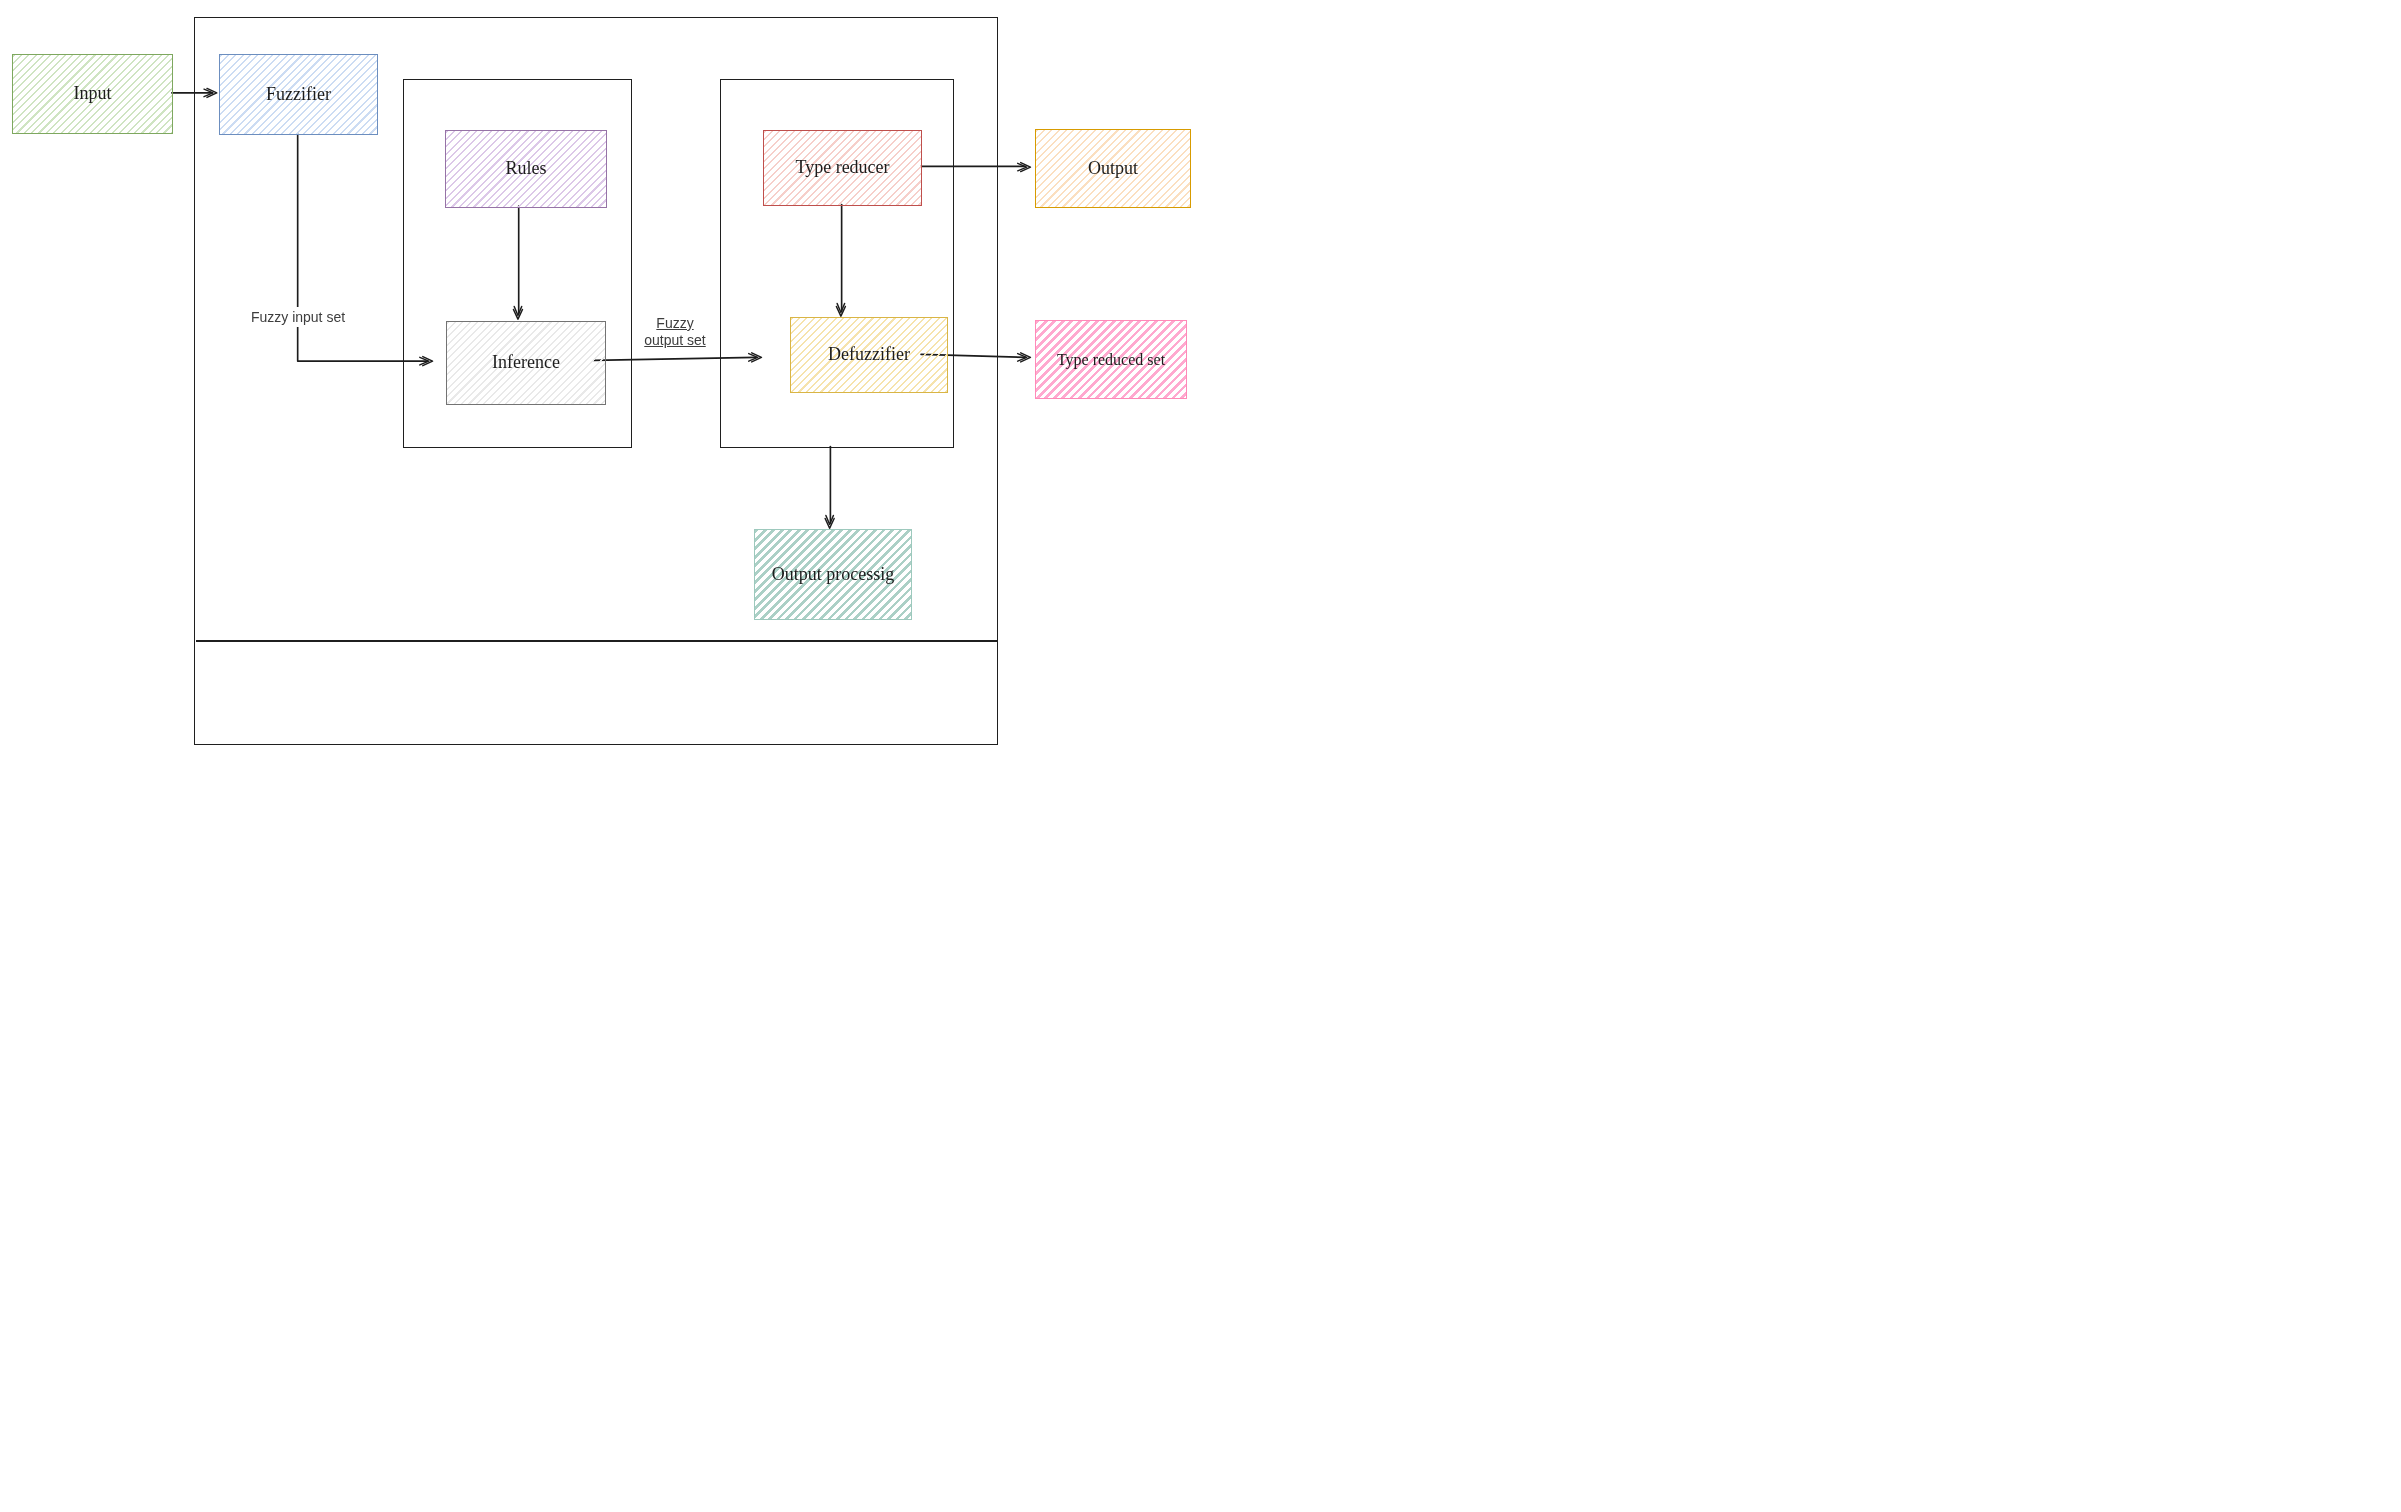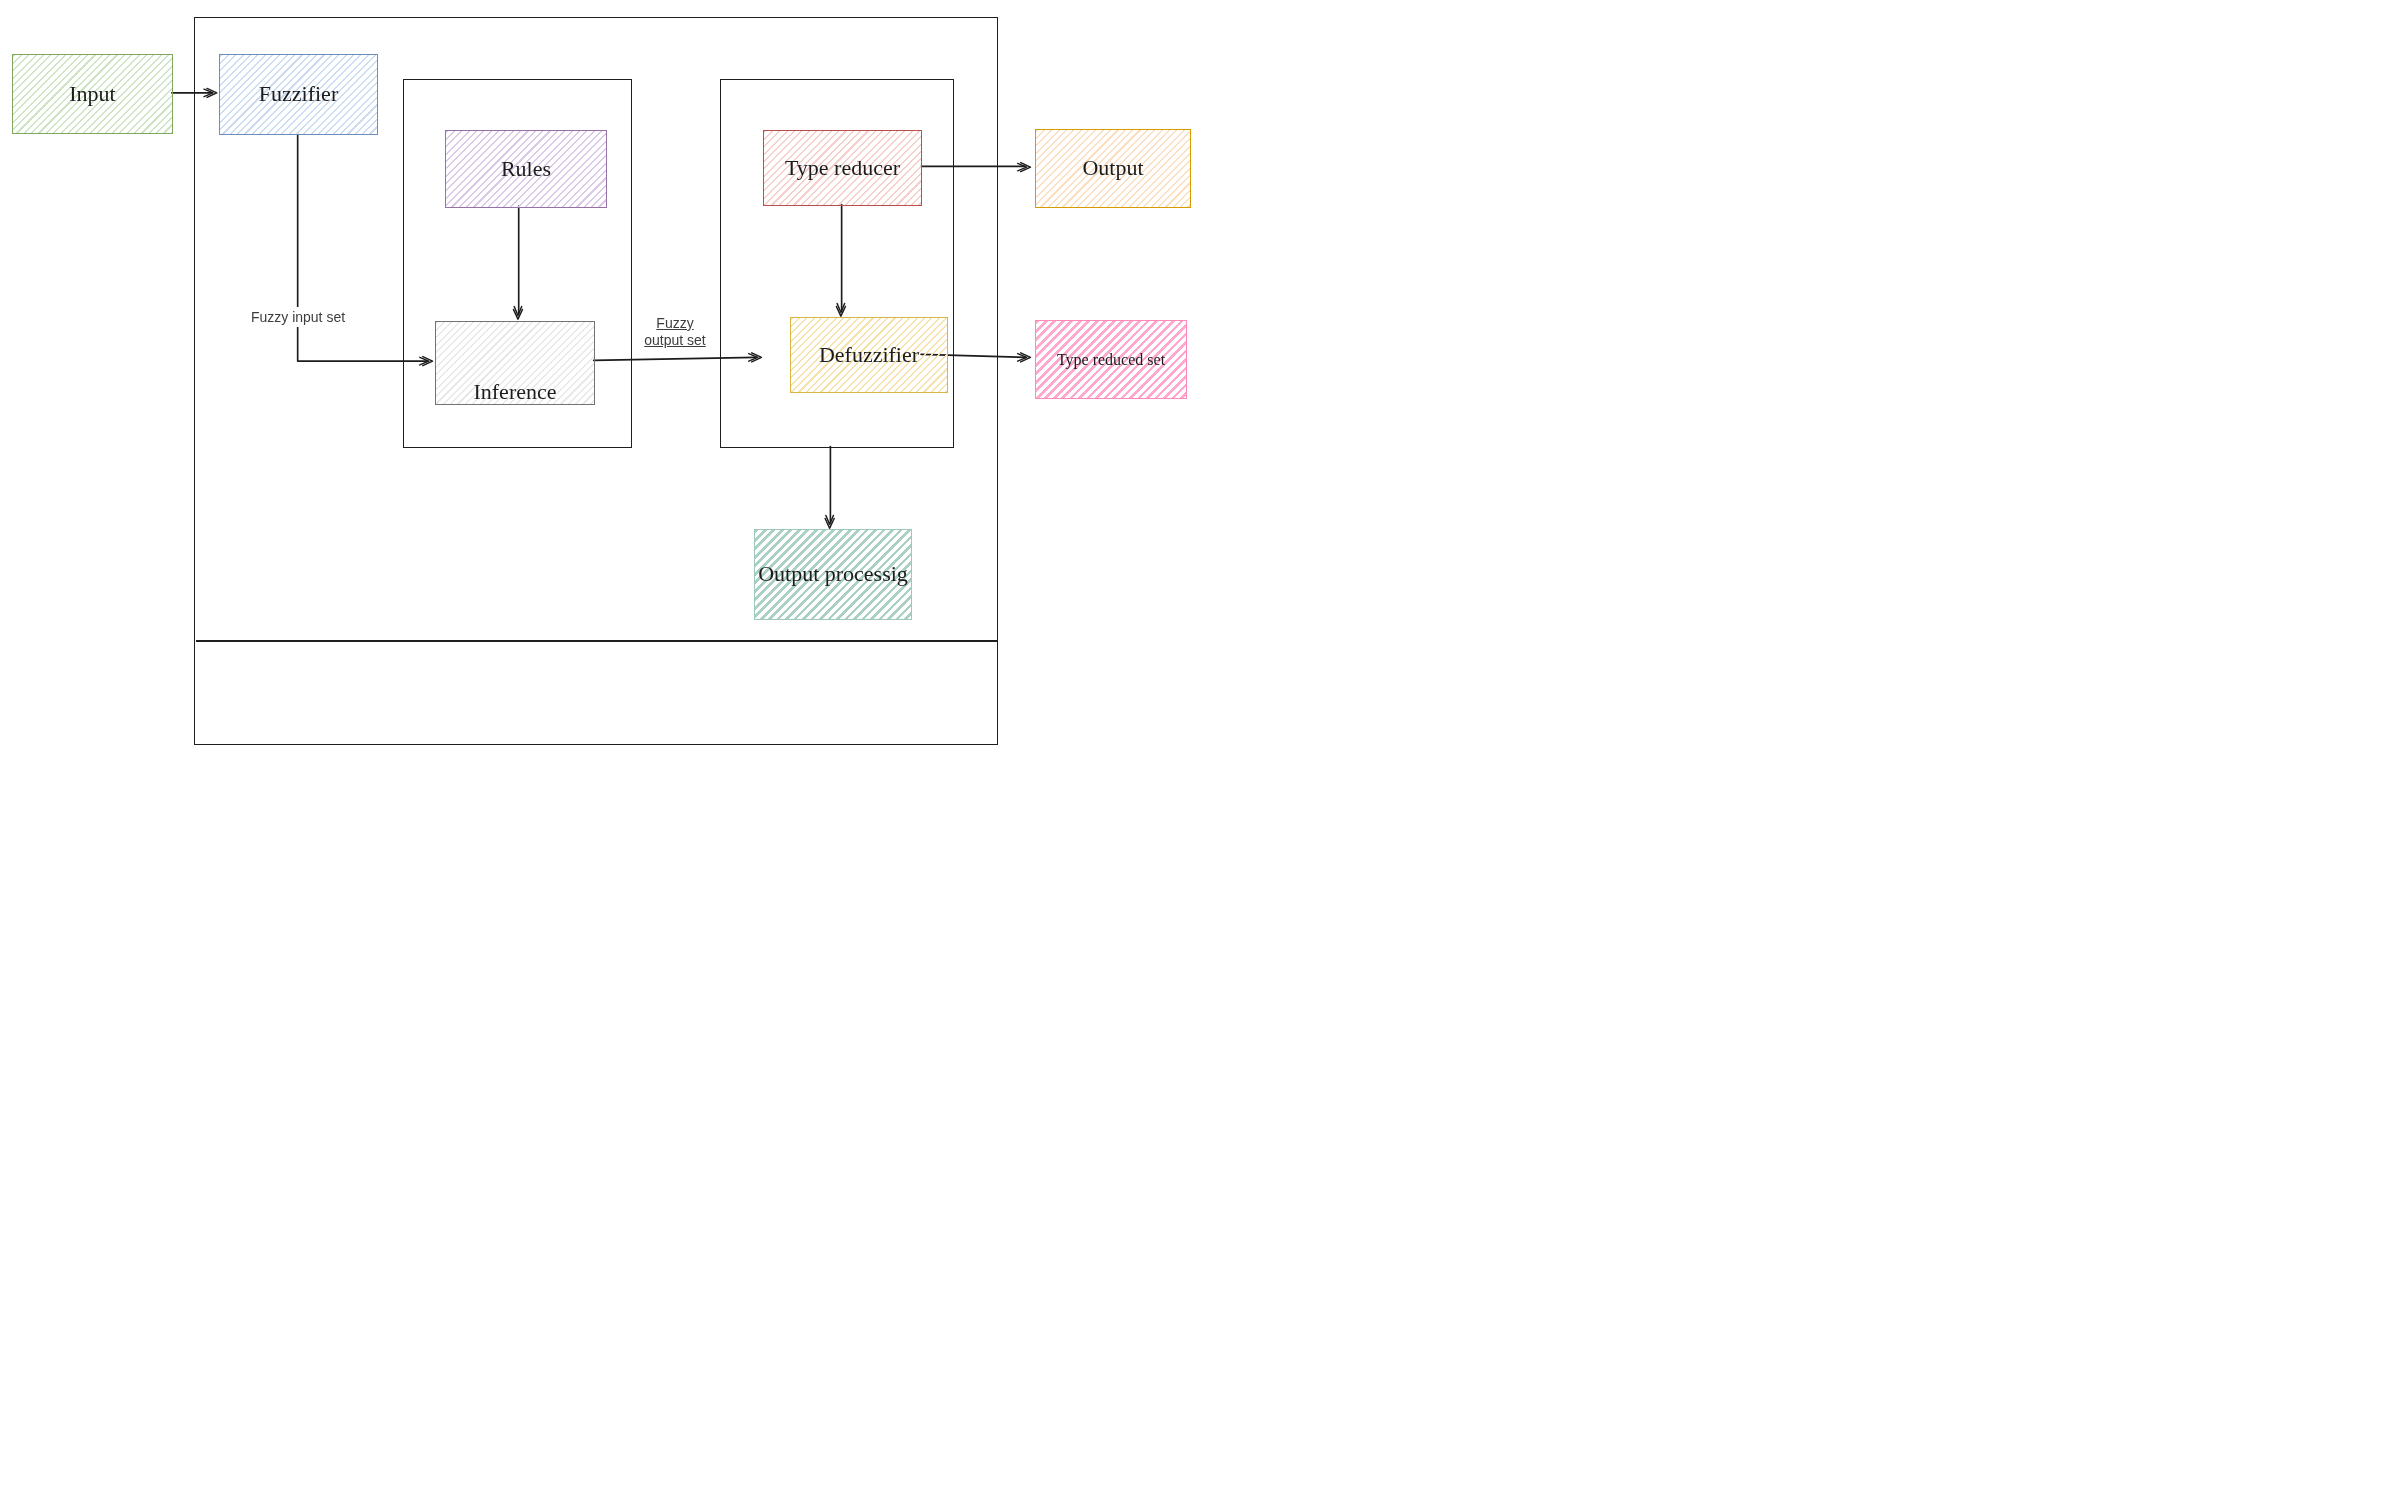--- a/index.html
+++ b/index.html
@@ -5,21 +5,21 @@
   html,body{margin:0;padding:0;background:#ffffff;}
   .canvas{position:relative;width:1200px;height:756px;background:#ffffff;overflow:hidden;
           font-family:"Liberation Sans",sans-serif;}
   
   .frame{position:absolute;border:1.9px solid #1f1f1f;background:transparent;}
   .divider{position:absolute;height:0;border-top:2.2px solid #1f1f1f;}
   
   .node{position:absolute;border:1.9px solid var(--bc,#888);
         background:repeating-linear-gradient(135deg,var(--hc,#ddd) 0 1.5px,transparent 1.5px 5.2px);
         display:flex;align-items:center;justify-content:center;
-        font-family:"Liberation Serif",serif;font-size:22px;color:#1c1c1c;
+        font-family:"Liberation Serif",serif;font-size:18px;color:#1c1c1c;
         text-align:center;line-height:1.1;}
   .node.dense{background:repeating-linear-gradient(135deg,var(--hc,#ddd) 0 2.6px,transparent 2.6px 6px);}
   
   .edge-label{position:absolute;background:#ffffff;color:#3d3d3d;font-size:14px;
               text-align:center;line-height:1.22;padding:1.5px 3px;white-space:nowrap;}
   .edge-label.wrap{white-space:normal;width:64px;}
   
   .title{position:absolute;color:#3d3d3d;font-size:23px;text-align:center;}
   svg.wires{position:absolute;left:0;top:0;pointer-events:none;}
   svg.wires path, svg.wires polyline{fill:none;stroke:#1c1c1c;stroke-width:2.2px;stroke-linecap:round;stroke-linejoin:round;}
@@ -76,21 +76,21 @@
   </div>
 
   <div class="node" style="left: 219px; top: 54px; width: 157px; height: 79px; --bc: #6c8ebf; --hc: #ccdcf3;">
     <span>Fuzzifier</span>
   </div>
 
   <div class="node" style="left: 445px; top: 130px; width: 160px; height: 76px; --bc: #9673a6; --hc: #dcc8e8;">
     <span>Rules</span>
   </div>
 
-  <div class="node" style="left: 435px; top: 321px; width: 158px; height: 82px; align-items: flex-end; --bc: #737373; --hc: #e9e9e9;">
+  <div class="node" style="left: 446px; top: 321px; width: 158px; height: 82px; --bc: #737373; --hc: #e9e9e9;">
     <span>Inference</span>
   </div>
 
   <div class="node" style="left: 763px; top: 130px; width: 157px; height: 74px; --bc: #bf4f4c; --hc: #f6cfca;">
     <span>Type reducer</span>
   </div>
 
   <div class="node" style="left: 790px; top: 317px; width: 156px; height: 74px; --bc: #d9b545; --hc: #f6e3ac;">
     <span>Defuzzifier</span>
   </div>

